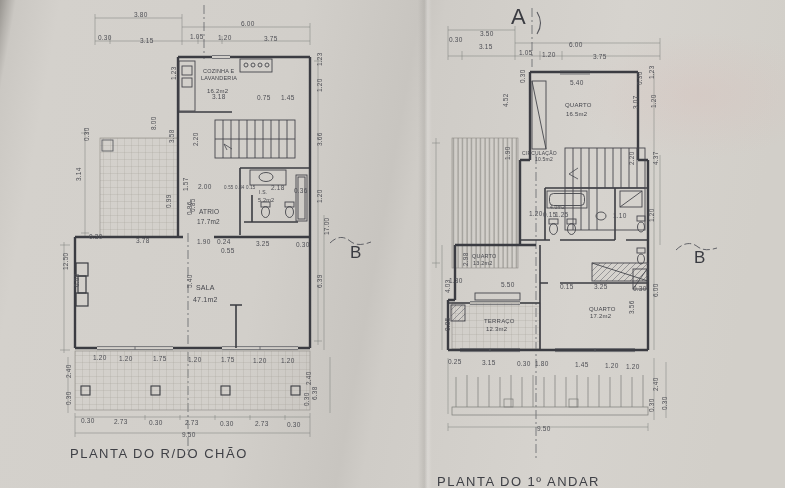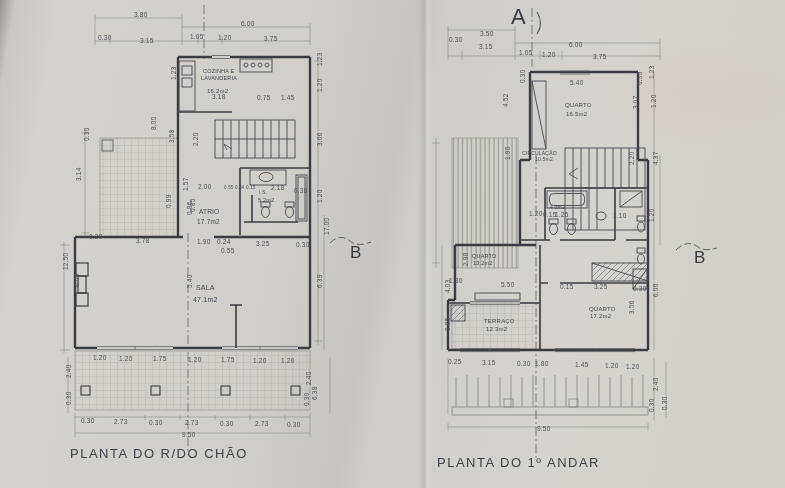--- a/index.html
+++ b/index.html
@@ -14,21 +14,21 @@
   
   #crease{position:absolute;left:418px;top:0;width:14px;height:488px;
     background:linear-gradient(90deg,rgba(90,88,84,0) 0%,rgba(90,88,84,.14) 45%,rgba(255,255,255,.18) 70%,rgba(90,88,84,0) 100%);}
   svg{position:absolute;}
   .lbl{position:absolute;color:#4e4f55;white-space:pre;line-height:1;letter-spacing:.2px;}
   .lbl.rot{transform:rotate(-90deg);transform-origin:left top;}
   .room-label{color:#45464c;}
   .section-marker{color:#3a3b41;font-family:"Liberation Sans",sans-serif;}
   .plan-title{position:absolute;color:#3f4046;font-size:13px;letter-spacing:1.5px;white-space:pre;}
   #title-ground{left:70px;top:446px;}
-  #title-first{left:437px;top:455px;}
+  #title-first{left:437px;top:474px;}
 </style>
 </head>
 <body>
 
 <div id="paper">
   <div id="crease"></div>
 
   <svg style="left:40px;top:5px" width="322" height="465" viewBox="0 0 322 465">
     <defs>
       <pattern id="tilesL" width="7" height="7" patternUnits="userSpaceOnUse">

